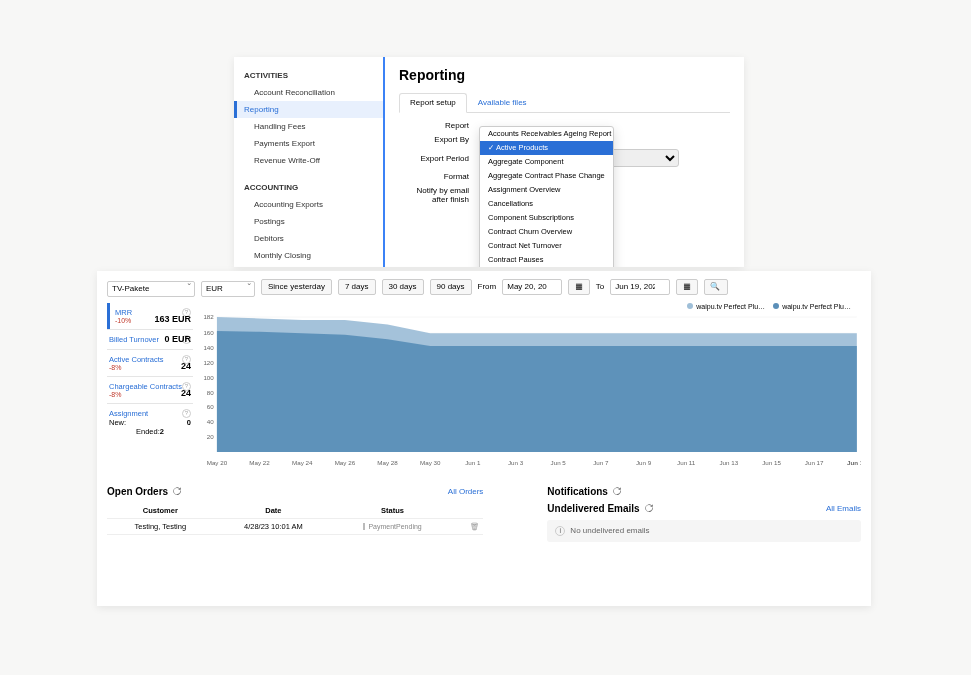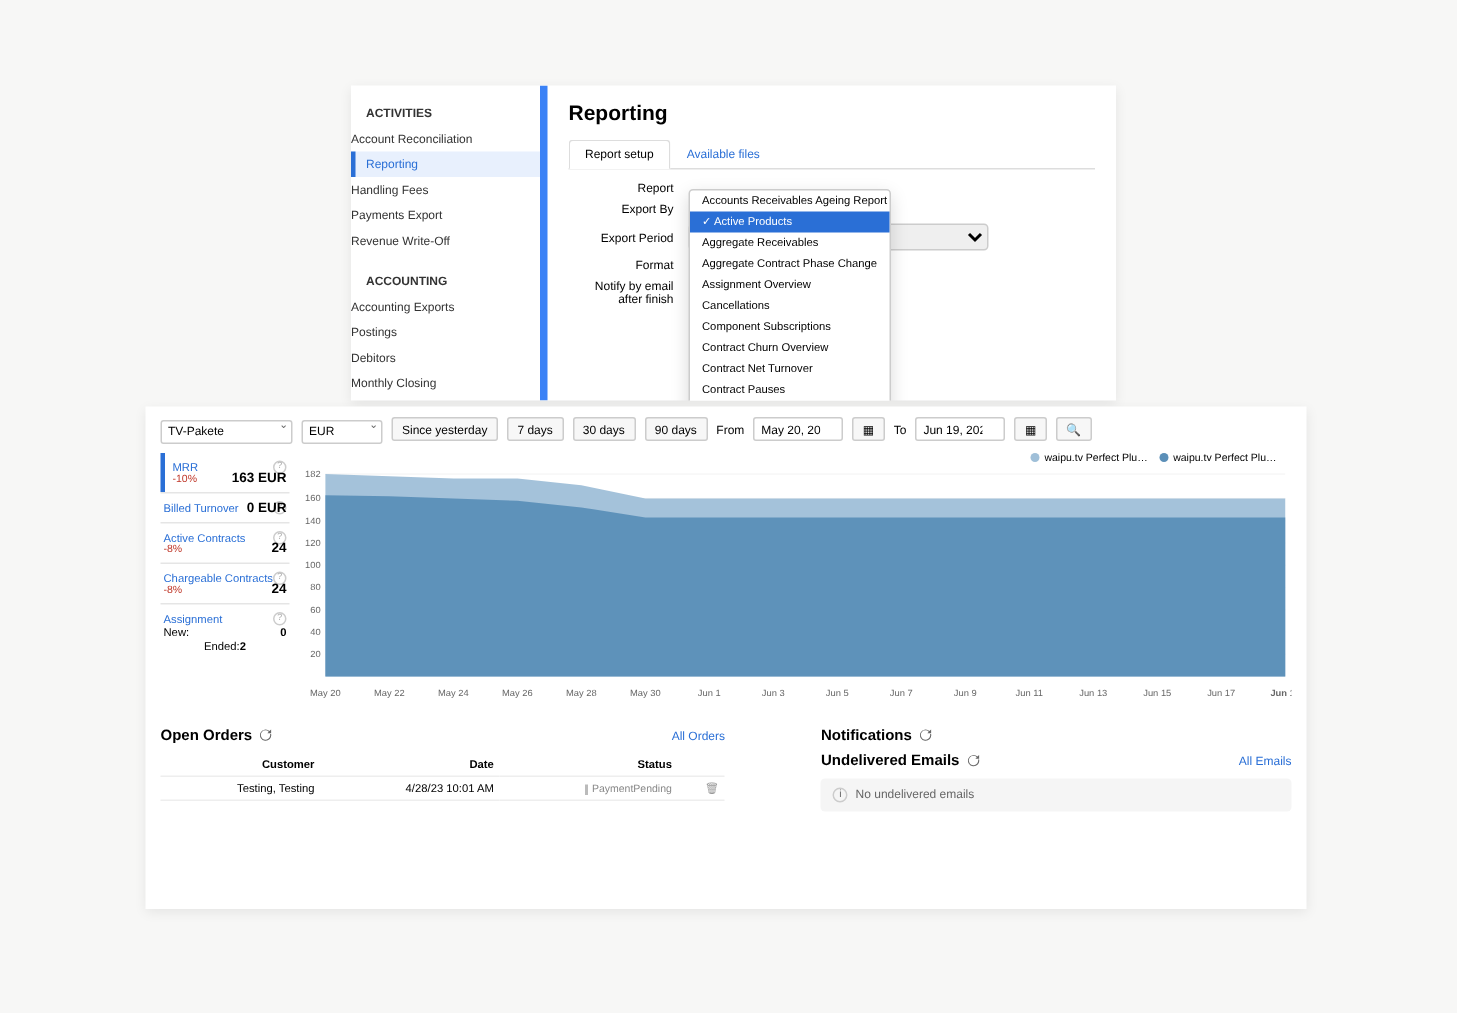--- a/index.html
+++ b/index.html
@@ -1,22 +1,22 @@
 <!DOCTYPE html>
 <html><head>
 <meta charset="utf-8">
 <style>
 *{box-sizing:border-box;margin:0;padding:0;font-family:Arial,Helvetica,sans-serif}
 body{background:#f7f7f6;width:971px;height:675px;position:relative;overflow:hidden}
 .panel{background:#fff;position:absolute;box-shadow:0 2px 8px rgba(0,0,0,.08)}
 .top-panel{left:234px;top:57px;width:510px;height:210px;overflow:hidden}
 .top-inner{display:flex;height:100%}
-.sidebar{width:131px;padding:10px 0;border-right:5px solid #3b82f6}
+.sidebar{width:151px;padding:10px 0;border-right:2px solid #3b82f6}
 .section-title{font-size:8px;font-weight:bold;padding:4px 10px;color:#333}
-.nav-item{font-size:8px;padding:4px 0;color:#333;cursor:pointer}
+.nav-item{font-size:8px;padding:4px 20px;color:#333;cursor:pointer}
 .nav-item.active{background:#e8f0fd;color:#2a6fd6;border-left:3px solid #2a6fd6;padding-left:7px}
 .report-main{flex:1;padding:10px 14px}
 .page-title{font-size:14px;font-weight:bold;margin-bottom:10px}
 .tabs{display:flex;border-bottom:1px solid #ddd;margin-bottom:8px}
 .tab{font-size:8px;padding:4px 10px;cursor:pointer;border:1px solid transparent;border-radius:3px 3px 0 0}
 .tab.active{border-color:#ddd;border-bottom-color:#fff;background:#fff;margin-bottom:-1px;font-weight:normal}
 .tab:not(.active){color:#2a6fd6}
 .form-row{display:flex;align-items:center;margin-bottom:5px}
 .form-label{font-size:8px;width:80px;text-align:right;padding-right:10px}
 .dropdown-container{position:relative;flex:1}
@@ -45,21 +45,21 @@
 .legend-dot{width:6px;height:6px;border-radius:50%}
 .chart-svg{width:100%;height:155px;margin-top:10px}
 .lower-sections{display:flex;padding:18px 10px 10px;gap:64px}
 .left-sec{flex:1.2}
 .right-sec{flex:1}
 .sec-header{display:flex;align-items:center;justify-content:space-between;margin-bottom:6px}
 .sec-title{font-size:10px;font-weight:bold;display:flex;align-items:center;gap:4px}
 .refresh-icon{width:10px;height:10px;cursor:pointer}
 .sec-link{font-size:8px;color:#2a6fd6;cursor:pointer}
 .tbl{width:100%;border-collapse:collapse}
-.tbl th,.tbl td{font-size:7.5px;text-align:right;padding:3px 4px;border-bottom:1px solid #eee}
+.tbl th,.tbl td{font-size:7.5px;text-align:center;padding:3px 4px;border-bottom:1px solid #eee}
 .tbl th{font-weight:bold}
 .status-pill{font-size:7px;color:#888;border-left:2px solid #bbb;padding-left:3px}
 .notice-box{background:#f5f5f5;border-radius:3px;padding:6px 8px;font-size:8px;color:#666;display:flex;align-items:center;gap:5px;margin-bottom:10px}
 .notice-icon{width:10px;height:10px;border:1px solid #ccc;border-radius:50%;font-size:7px;text-align:center;line-height:8px}
 .del-icon{cursor:pointer;color:#999}
 </style>
 </head>
 <body>
 
 <div class="panel top-panel">
@@ -82,21 +82,21 @@
       <div class="tabs">
         <div class="tab active">Report setup</div>
         <div class="tab">Available files</div>
       </div>
       <div class="form-row">
           <div class="form-label">Report</div>
         <div class="dropdown-container">
           <div class="dropdown-list">
             <div class="dropdown-item">Accounts Receivables Ageing Report</div>
             <div class="dropdown-item selected">✓ <span>Active Products</span></div>
-            <div class="dropdown-item">Aggregate Receivables</div>
+            <div class="dropdown-item">Aggregate Component</div>
             <div class="dropdown-item">Aggregate Contract Phase Change</div>
             <div class="dropdown-item">Assignment Overview</div>
             <div class="dropdown-item">Cancellations</div>
             <div class="dropdown-item">Component Subscriptions</div>
             <div class="dropdown-item">Contract Churn Overview</div>
             <div class="dropdown-item">Contract Net Turnover</div>
             <div class="dropdown-item">Contract Pauses</div>
             <div class="dropdown-item">Contract Phase Change</div>
 
           </div>

